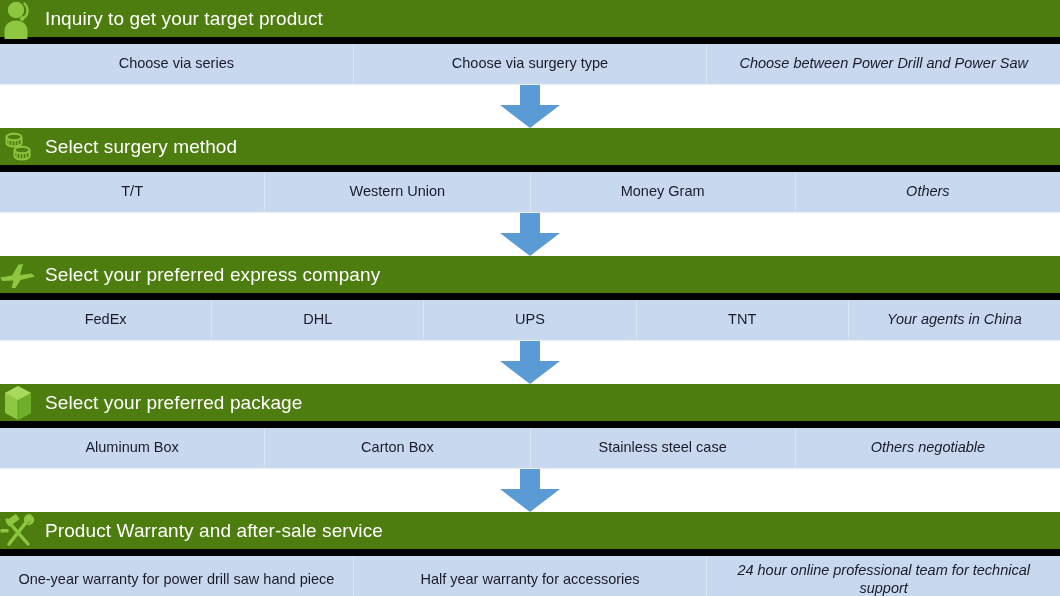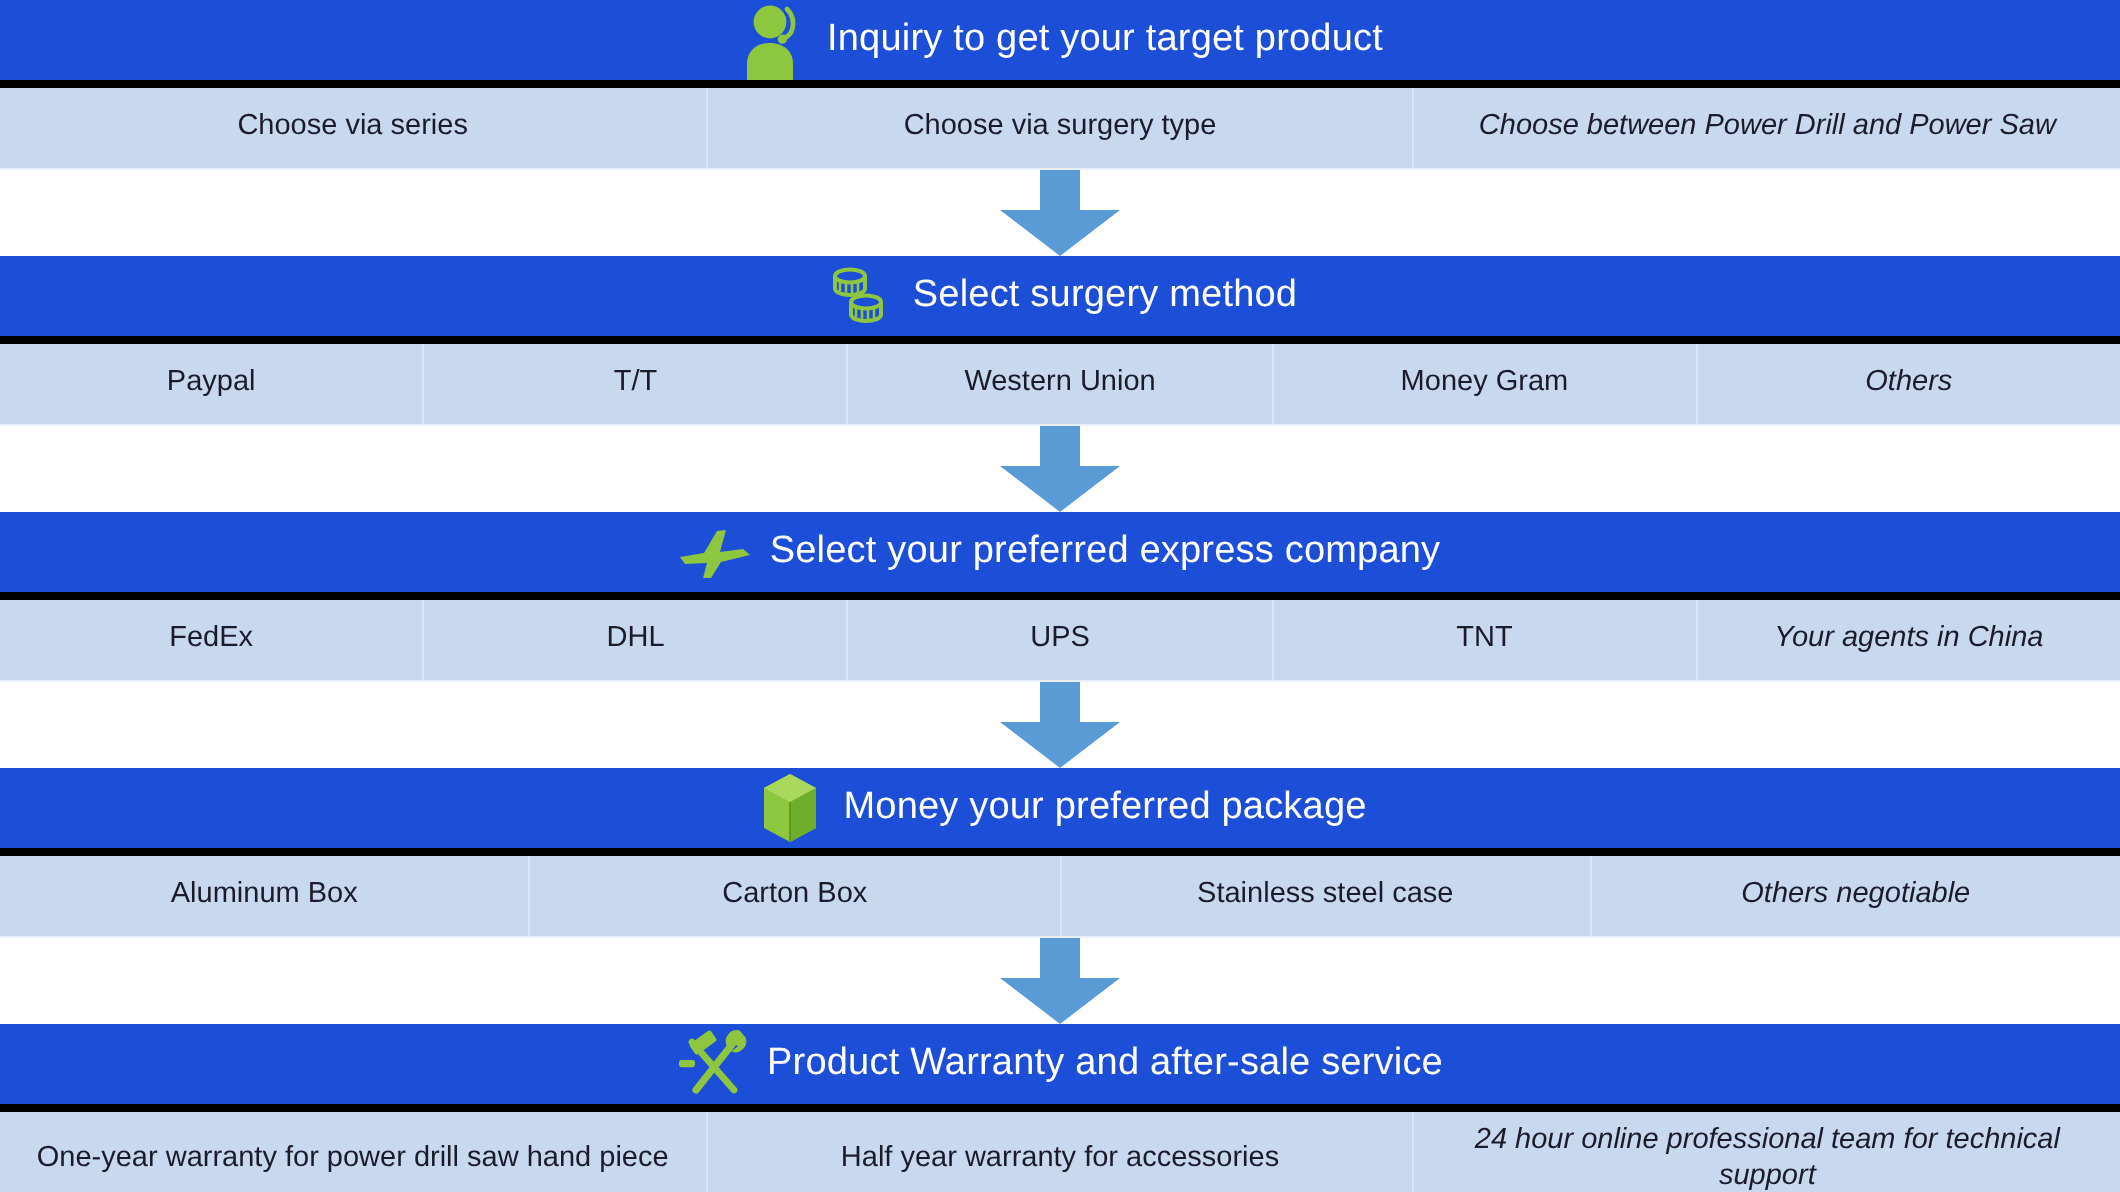--- a/index.html
+++ b/index.html
@@ -17,25 +17,25 @@
     flex-direction:column;
   }
 
   
   .stage { width:100%; flex:0 0 auto; }
 
   .stage-header {
     position:relative;
     width:100%;
     height:44px;
-    background:#1d4ed8;
-    display:flex;
-    align-items:center;
-    justify-content:center;
-    border-bottom:4px solid #000000;
+    background:#4d7c0f;
+    display:flex;
+    align-items:center;
+    justify-content:flex-start;
+    border-bottom:7px solid #000000;
   }
   .stage-header .hdr-inner {
     display:flex;
     align-items:center;
     gap:9px;
   }
   .stage-title {
     color:#ffffff;
     font-size:19px;
     font-weight:400;
@@ -139,21 +139,20 @@
               <line x1="19" y1="26.5" x2="19" y2="31.4"></line>
               <line x1="22" y1="26.6" x2="22" y2="31.6"></line>
               <line x1="25" y1="26.3" x2="25" y2="31.2"></line>
             </g>
           </svg>
         </span>
         <span class="stage-title">Select surgery method</span>
       </div>
     </div>
     <div class="option-row">
-      <div class="option-cell">Paypal</div>
       <div class="option-cell">T/T</div>
       <div class="option-cell">Western Union</div>
       <div class="option-cell">Money Gram</div>
       <div class="option-cell">Others</div>
     </div>
   </div>
 
   <div class="connector" style="height:43px;">
     <span>
       <svg width="60" height="43" viewBox="0 0 60 43">
@@ -194,21 +193,21 @@
     <div class="stage-header">
       <div class="hdr-inner">
         <span class="stage-icon">
           <svg width="34" height="40" viewBox="0 0 34 40">
             <polygon points="17,3 30,10 30,30 17,37 4,30 4,10" fill="#8dc63f"></polygon>
             <polygon points="17,3 30,10 17,17 4,10" fill="#a9d95c"></polygon>
             <polygon points="17,17 30,10 30,30 17,37" fill="#6fae2a"></polygon>
             <line x1="17" y1="17" x2="17" y2="37" stroke="#5e9a20" stroke-width="1"></line>
           </svg>
         </span>
-        <span class="stage-title">Money your preferred package</span>
+        <span class="stage-title">Select your preferred package</span>
       </div>
     </div>
     <div class="option-row">
       <div class="option-cell">Aluminum Box</div>
       <div class="option-cell">Carton Box</div>
       <div class="option-cell">Stainless steel case</div>
       <div class="option-cell">Others negotiable</div>
     </div>
   </div>
 

